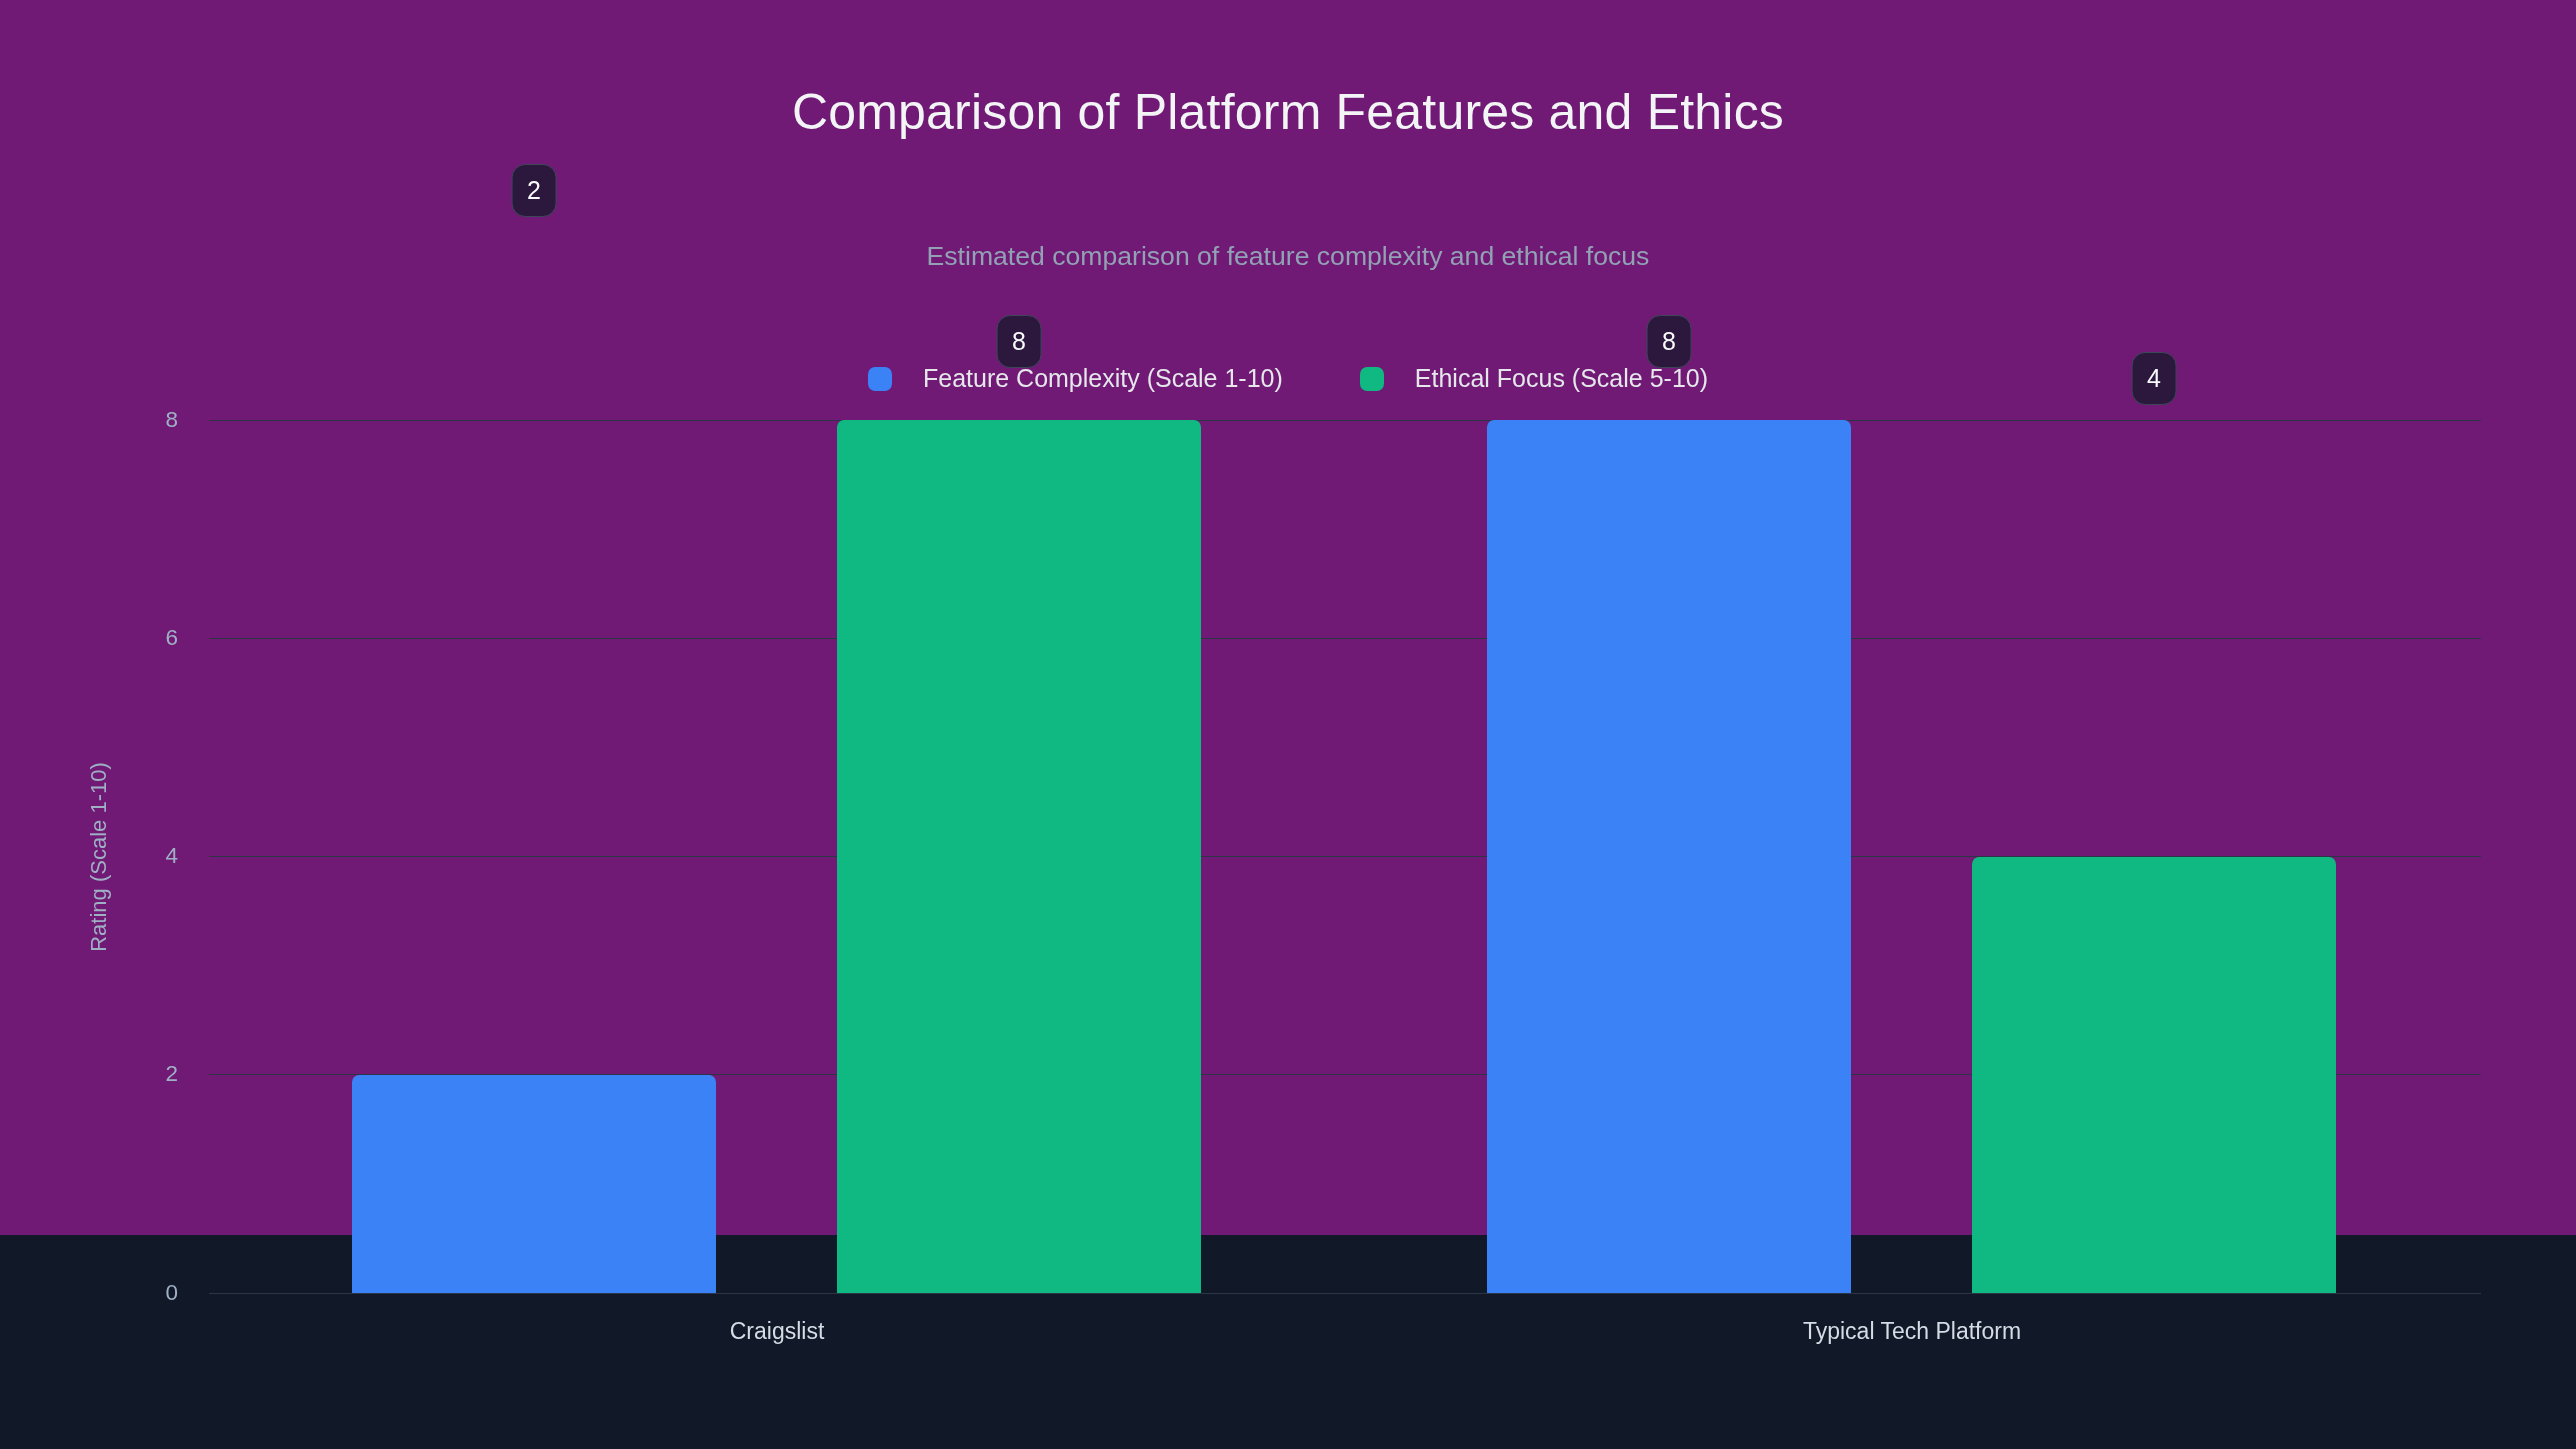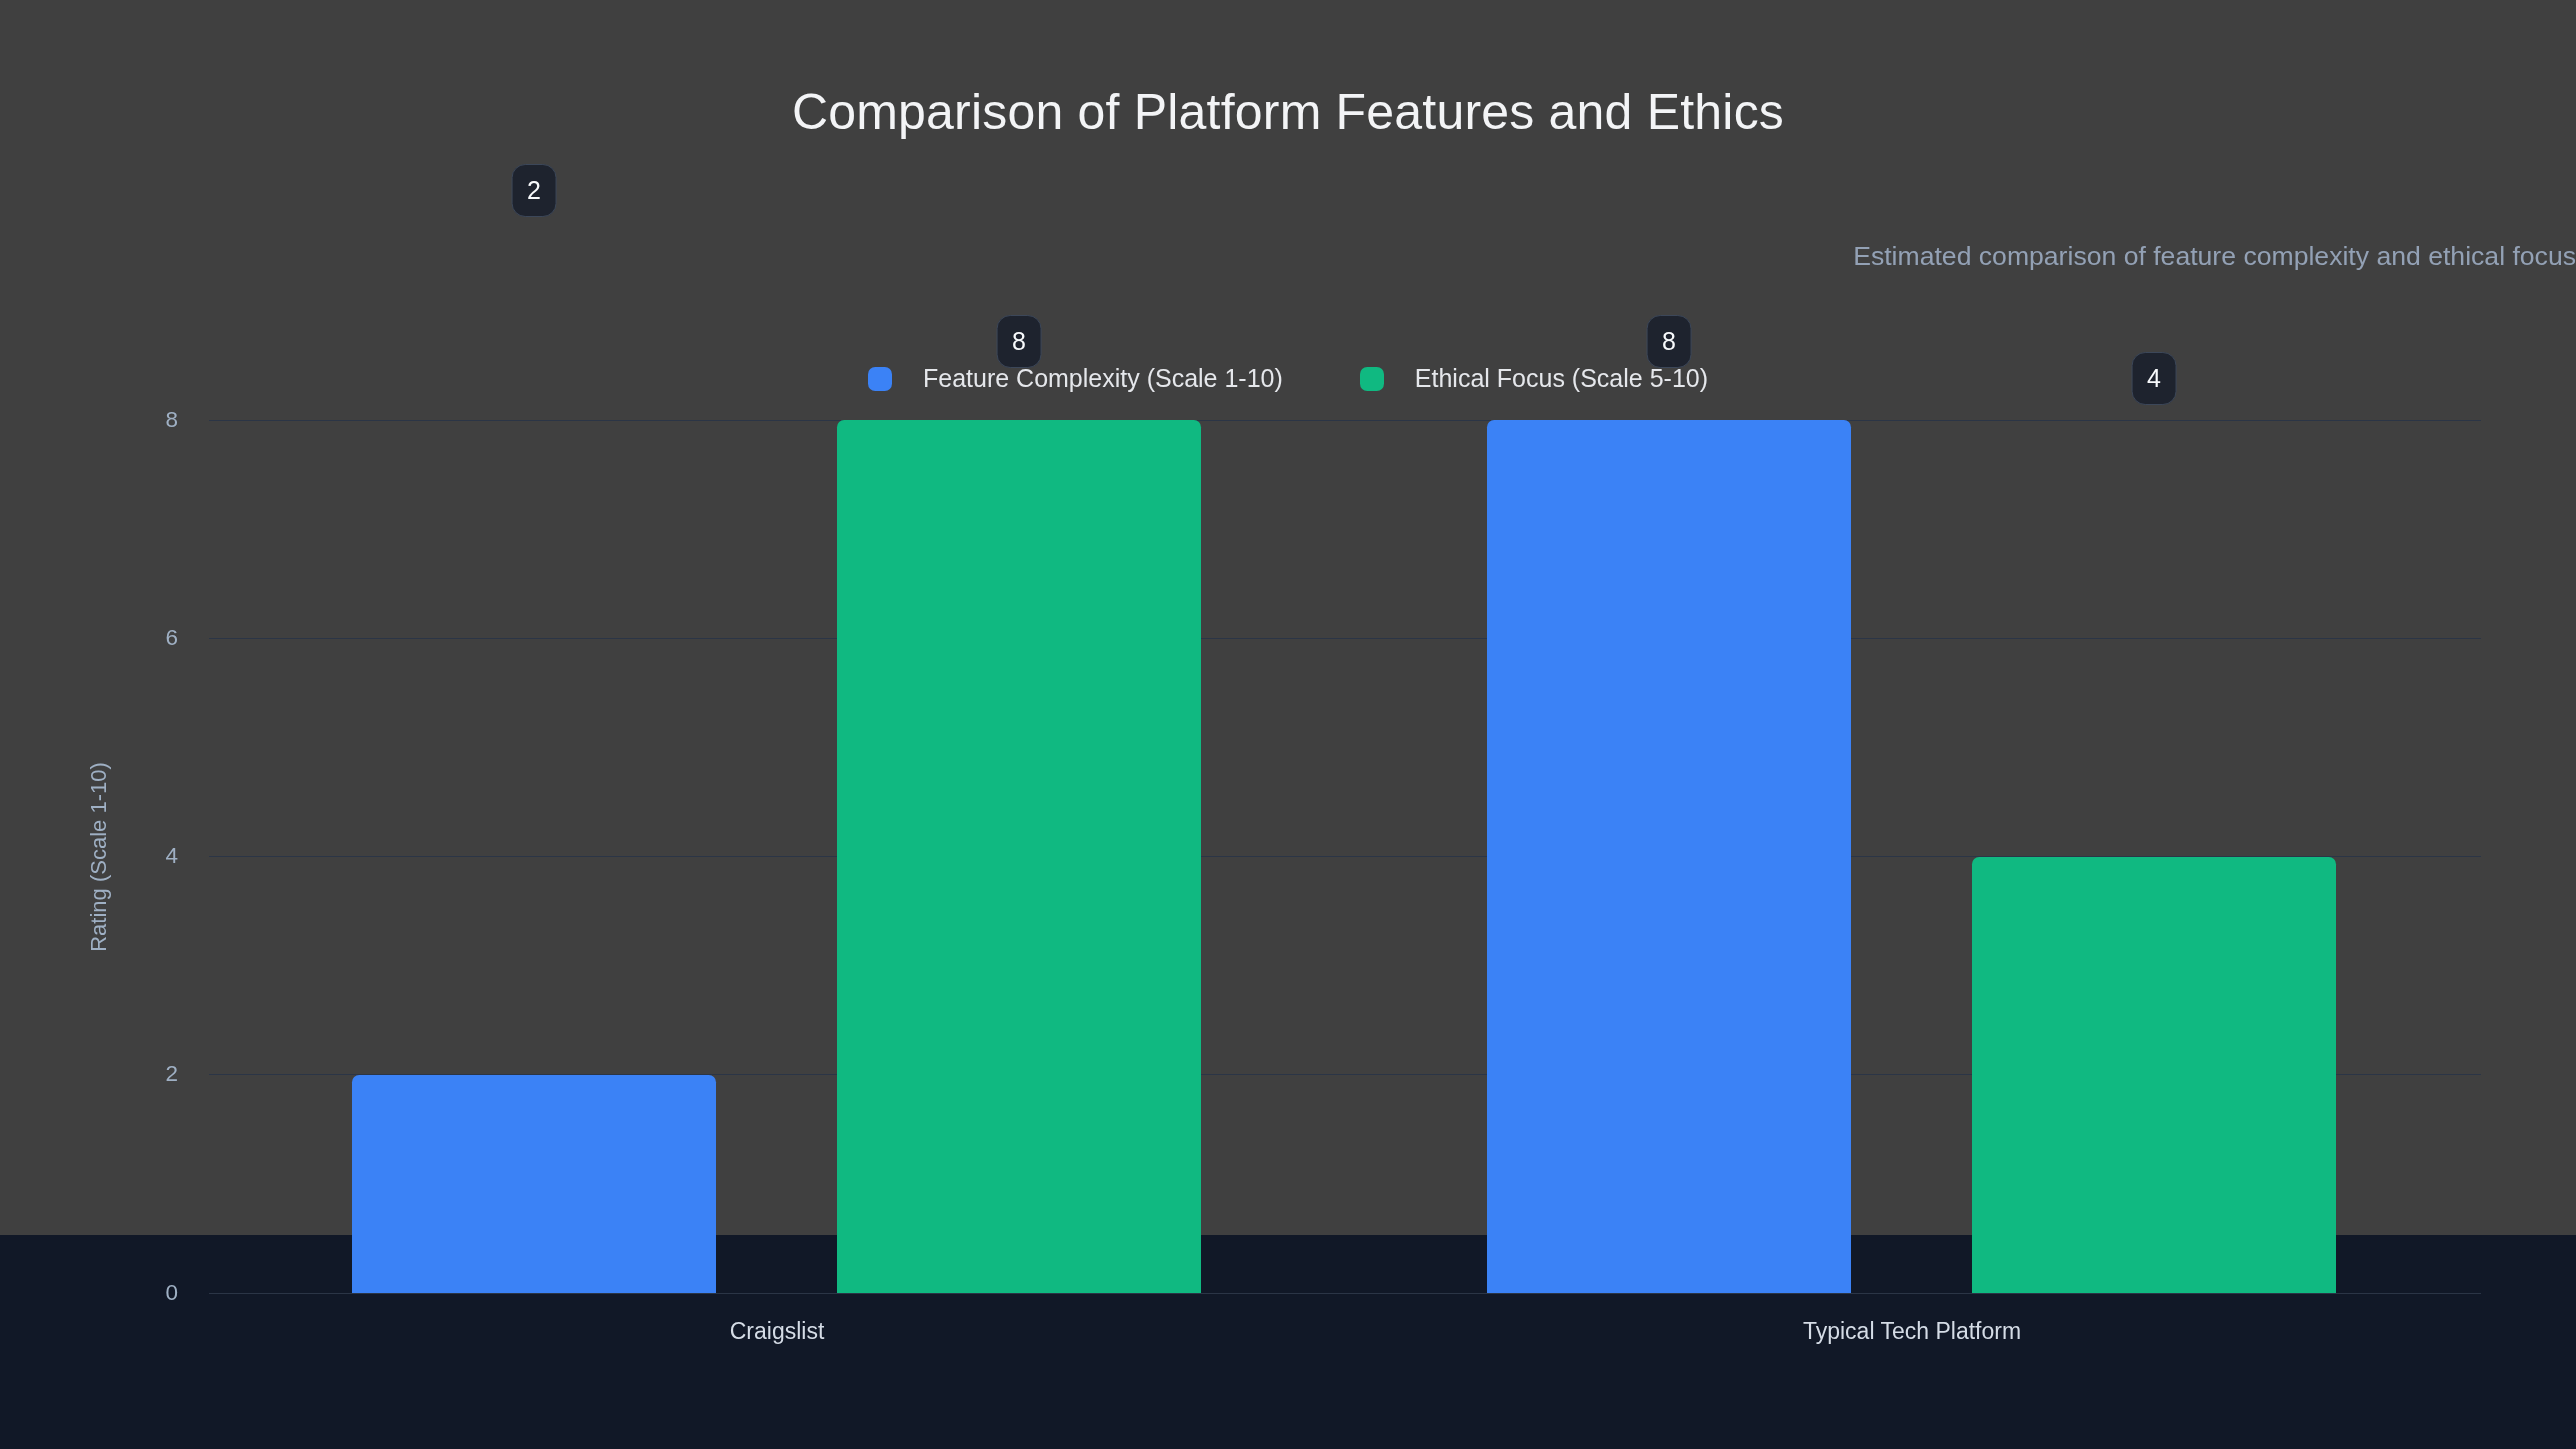--- a/index.html
+++ b/index.html
@@ -12,21 +12,21 @@
     height: 1449px;
     overflow: hidden;
     font-family: "Liberation Sans", sans-serif;
     -webkit-font-smoothing: antialiased;
   }
 
   #chart-root {
     position: relative;
     width: 2576px;
     height: 1235px;
-    background: #404040;
+    background: #701a75;
   }
 
   
   #chart-title {
     position: absolute;
     top: 85px;
     left: 0;
     width: 2576px;
     text-align: center;
     color: #f3f4f6;
@@ -34,21 +34,21 @@
     font-weight: 400;
     letter-spacing: 0.2px;
     line-height: 1.1;
     white-space: nowrap;
   }
   #chart-subtitle {
     position: absolute;
     top: 242px;
     left: 0;
     width: 2576px;
-    text-align: right;
+    text-align: center;
     color: #93a1b5;
     font-size: 26.6px;
     font-weight: 400;
     line-height: 1.1;
     white-space: nowrap;
   }
 
   
   #legend {
     position: absolute;

